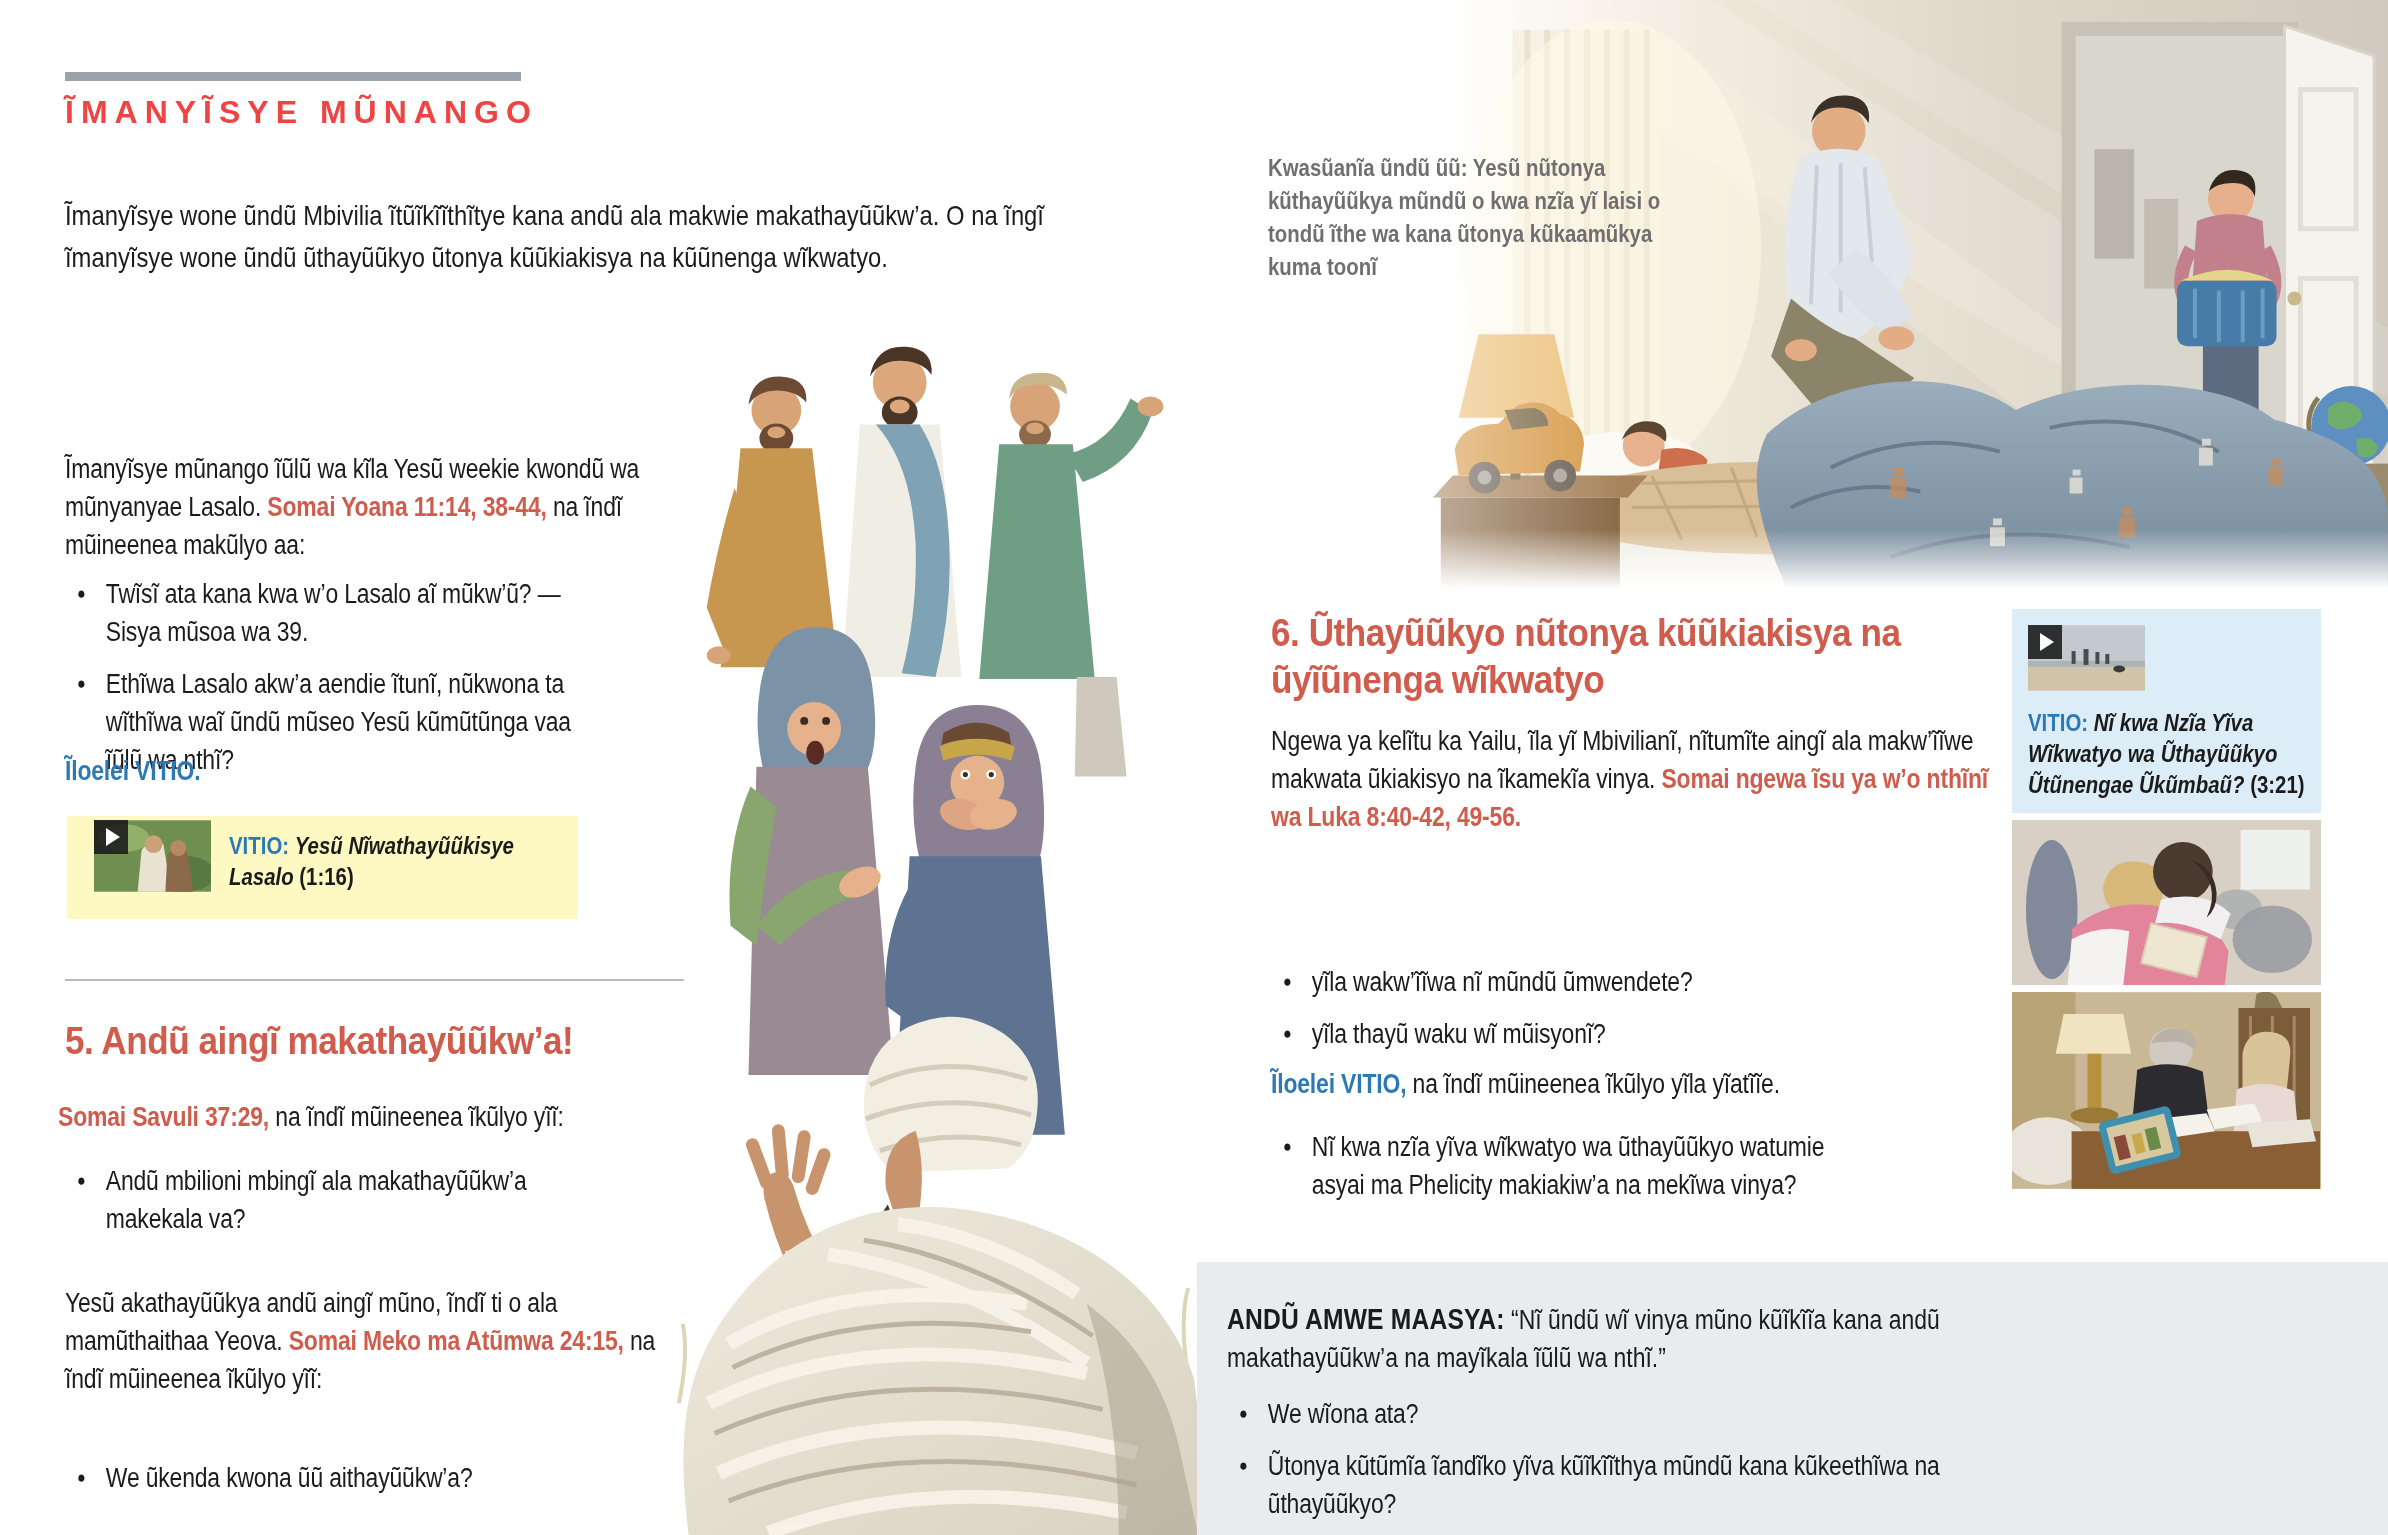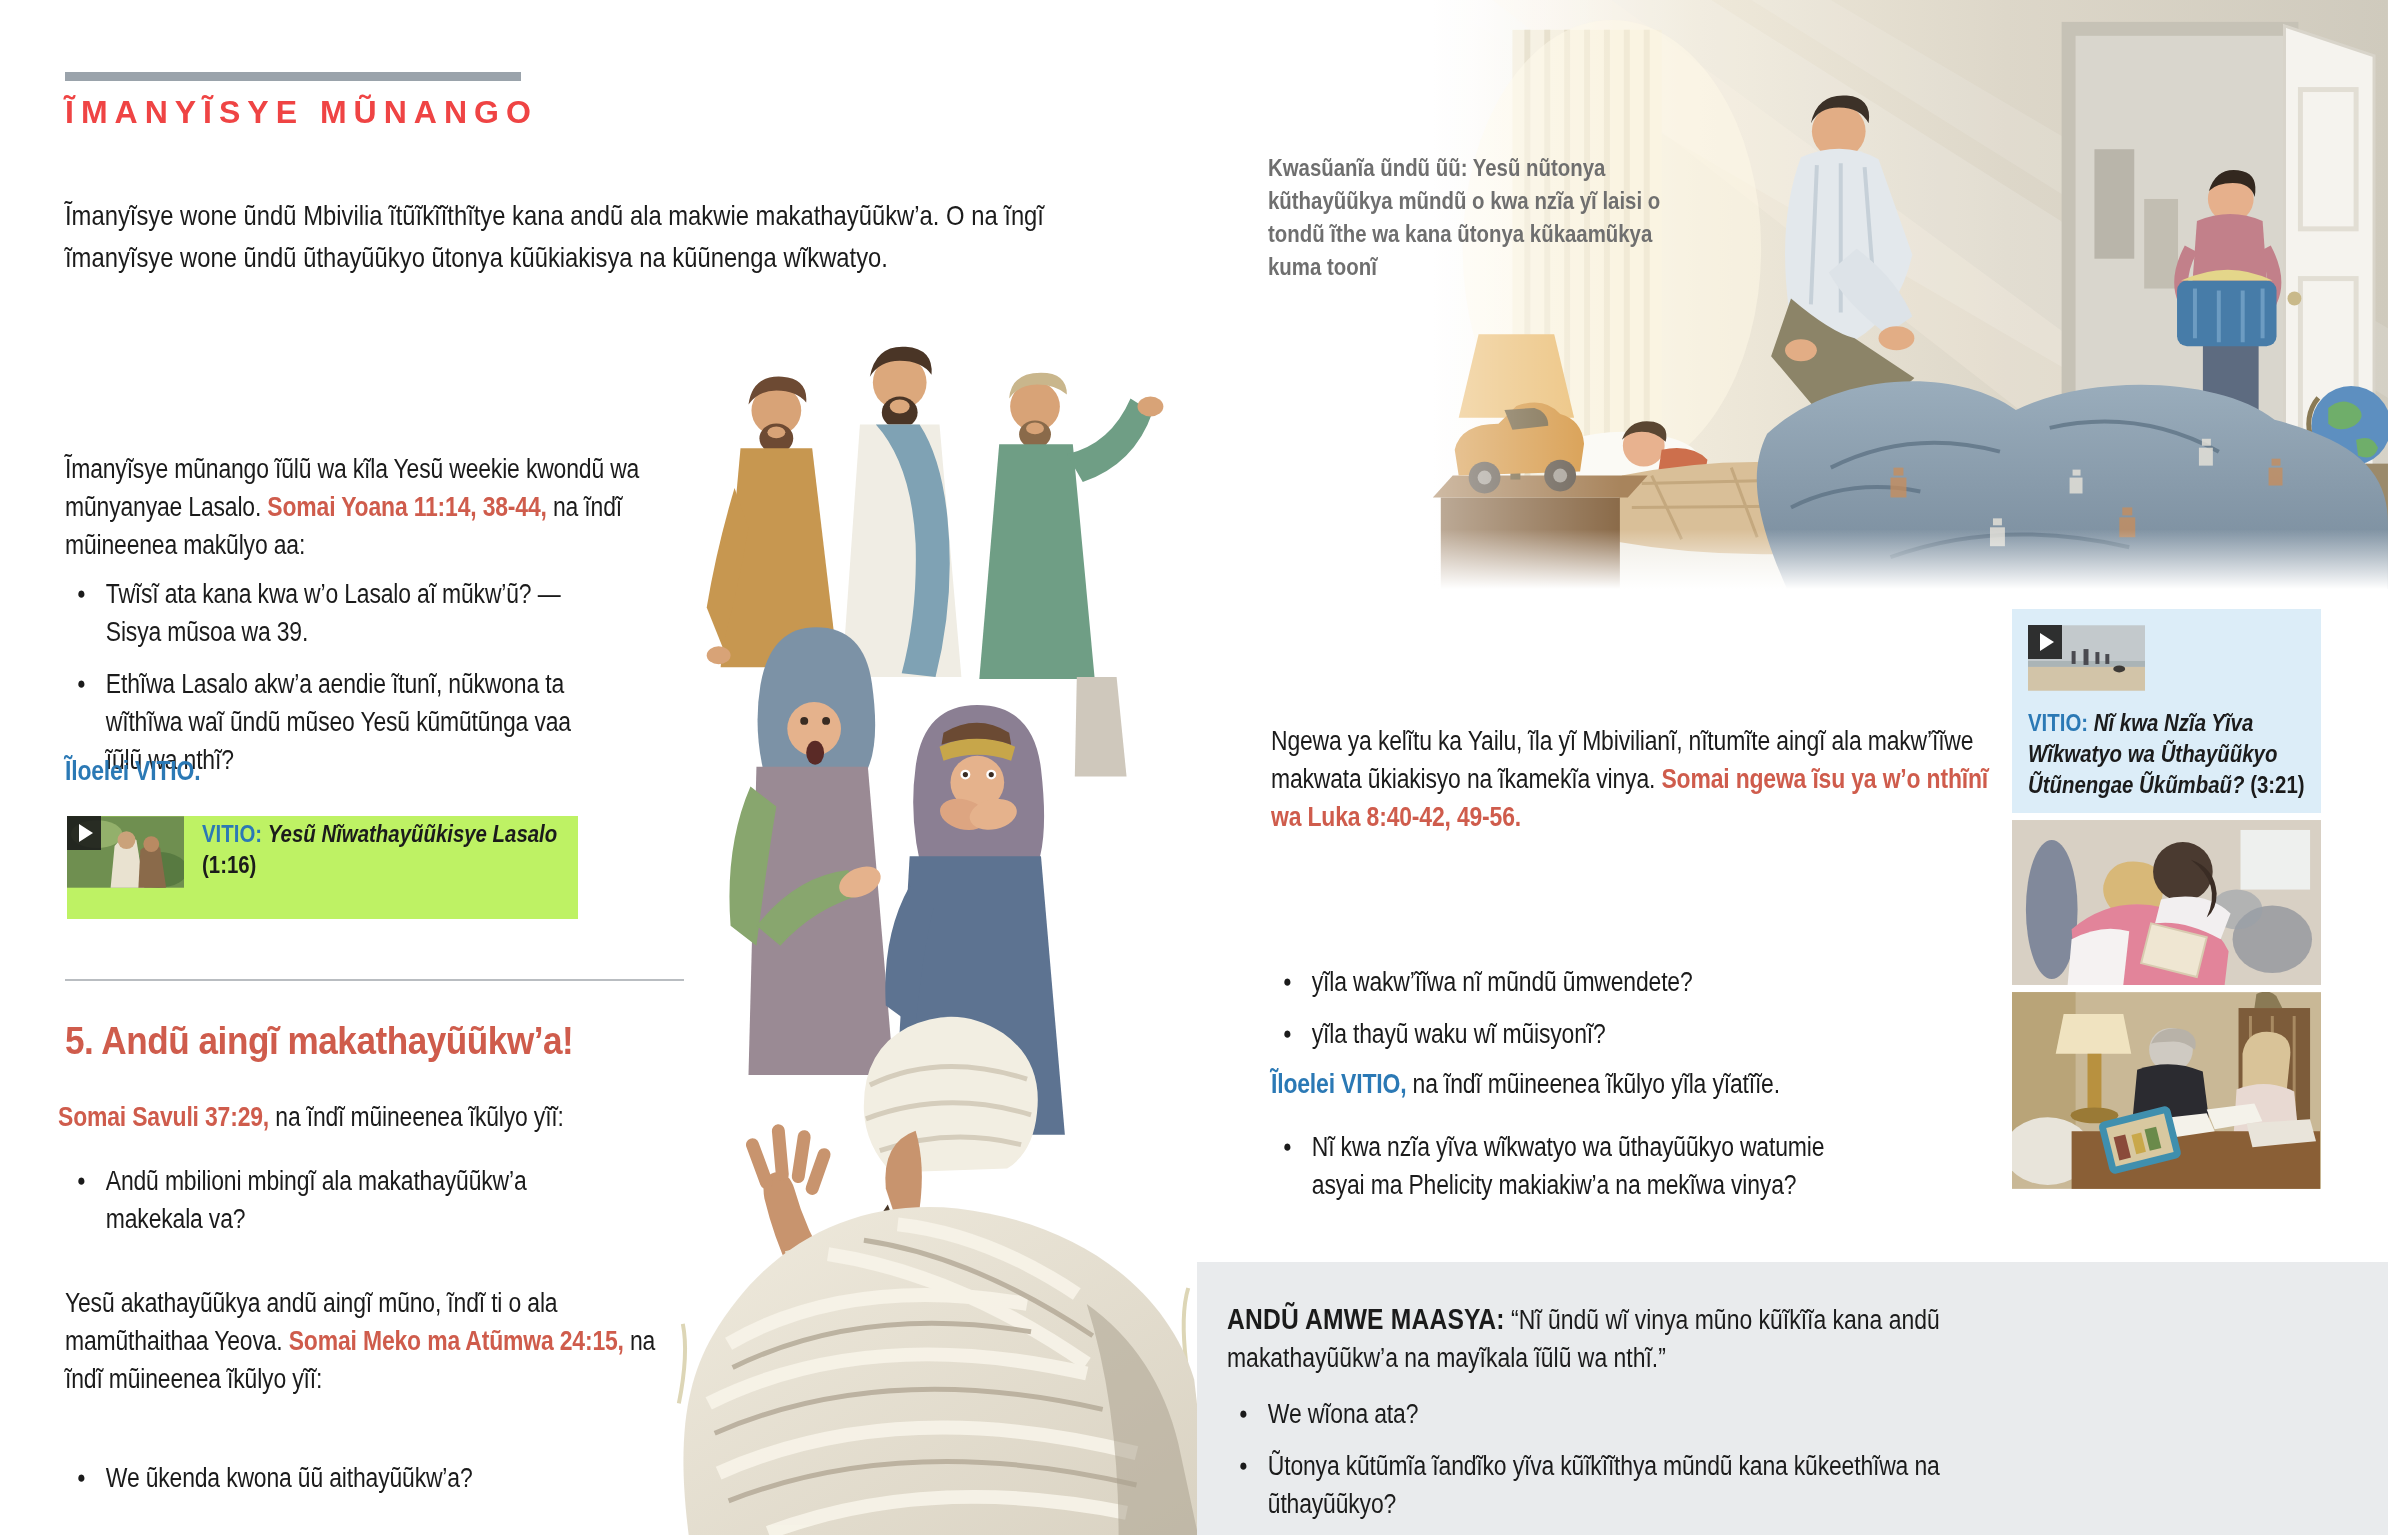--- a/index.html
+++ b/index.html
@@ -12,21 +12,21 @@
   .kicker-bar{height:9px;background:#9aa3ab;}
   .kicker{font-size:32px;font-weight:bold;letter-spacing:7px;color:#ef4444;}
   .body-t{font-size:27px;line-height:38px;letter-spacing:-0.2px;}
   .intro{font-size:28px;line-height:42px;}
   h2{margin:0;font-size:39px;line-height:47px;font-weight:bold;color:#cf5c4c;letter-spacing:-0.5px;}
   .ref{color:#cf5c4c;font-weight:bold;}
   .link{color:#2b79b5;font-weight:bold;}
   ul{margin:0;padding:0;list-style:none;}
   li{position:relative;padding-left:48px;margin-bottom:14px;}
   li:before{content:"●";position:absolute;left:14px;top:0px;font-size:17px;color:#1b1b1b;}
-  .vbox{background:#bef264;display:flex;align-items:flex-start;padding:0;box-sizing:border-box;}
+  .vbox{background:#fef9c3;display:flex;align-items:flex-end;padding:27px;box-sizing:border-box;}
   .vthumb{position:relative;flex:0 0 auto;}
   .play{position:absolute;left:0;top:0;width:34px;height:34px;background:rgba(25,25,25,.88);}
   .play:after{content:"";position:absolute;left:12px;top:8px;width:0;height:0;
               border-left:14px solid #fff;border-top:9px solid transparent;border-bottom:9px solid transparent;}
   .vcap{font-size:24px;line-height:31px;font-weight:bold;margin-left:18px;margin-top:2px;}
   .vcap .ttl{font-style:italic;}
   .vlabel{color:#2b79b5;}
   .divider{height:2px;background:#b9bdc1;}
   .img-caption{font-size:24px;line-height:33px;color:#6f6f6f;font-weight:bold;}
   .panel{background:#e9ebed;box-sizing:border-box;padding:38px 80px 30px 30px;}
@@ -367,20 +367,23 @@
   <div class="abs" style="left:65px;top:1284px;width:622px;">
     <div class="body-t cx">
       <span>Yesũ akathayũũkya andũ aingĩ mũno, ĩndĩ ti o ala mamũthaithaa Yeova. </span><span class="ref">Somai Meko ma Atũmwa 24:15,</span><span> na ĩndĩ mũineenea ĩkũlyo yĩĩ:</span>
     </div>
   </div>
 
   <ul class="abs body-t cx" style="left:65px;top:1459px;width:637px;">
     <li>We ũkenda kwona ũũ aithayũũkw’a?</li>
   </ul>
 
+  <div class="abs" style="left:1271px;top:609px;width:647px;">
+    <h2 class="cxh">6. Ũthayũũkyo nũtonya kũũkiakisya na ũyĩũnenga wĩkwatyo</h2>
+  </div>
 
   <div class="abs" style="left:1271px;top:722px;width:721px;">
     <div class="body-t cx">
       <span>Ngewa ya kelĩtu ka Yailu, ĩla yĩ Mbivilianĩ, nĩtumĩte aingĩ ala makw’ĩĩwe makwata ũkiakisyo na ĩkamekĩa vinya. </span><span class="ref">Somai ngewa ĩsu ya w’o nthĩnĩ wa Luka 8:40-42, 49-56.</span>
     </div>
   </div>
 
 
   <ul class="abs body-t cx" style="left:1271px;top:963px;width:697px;">
     <li>yĩla wakw’ĩĩwa nĩ mũndũ ũmwendete?</li>

